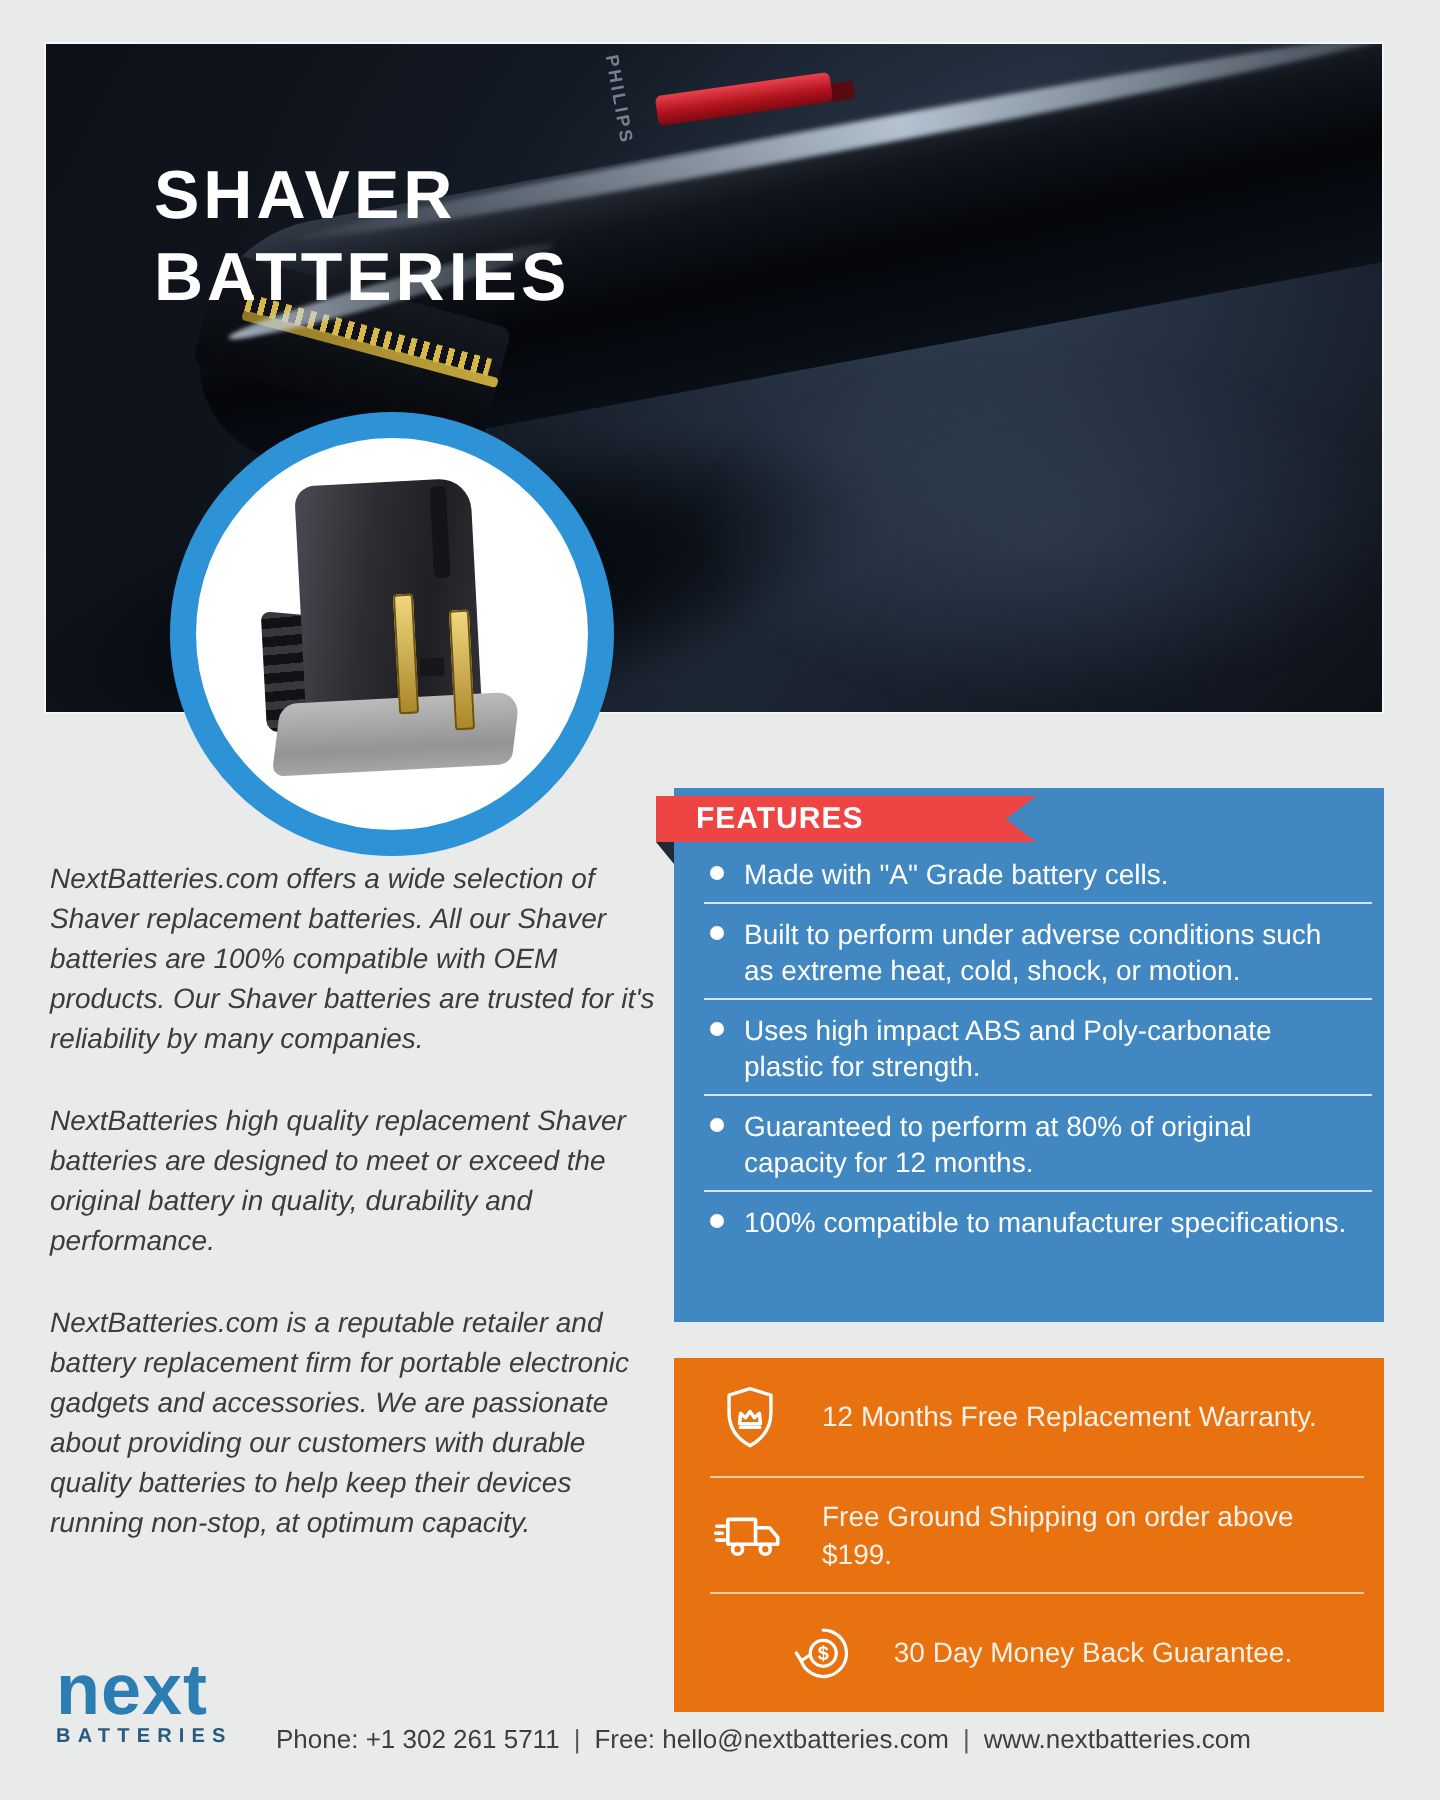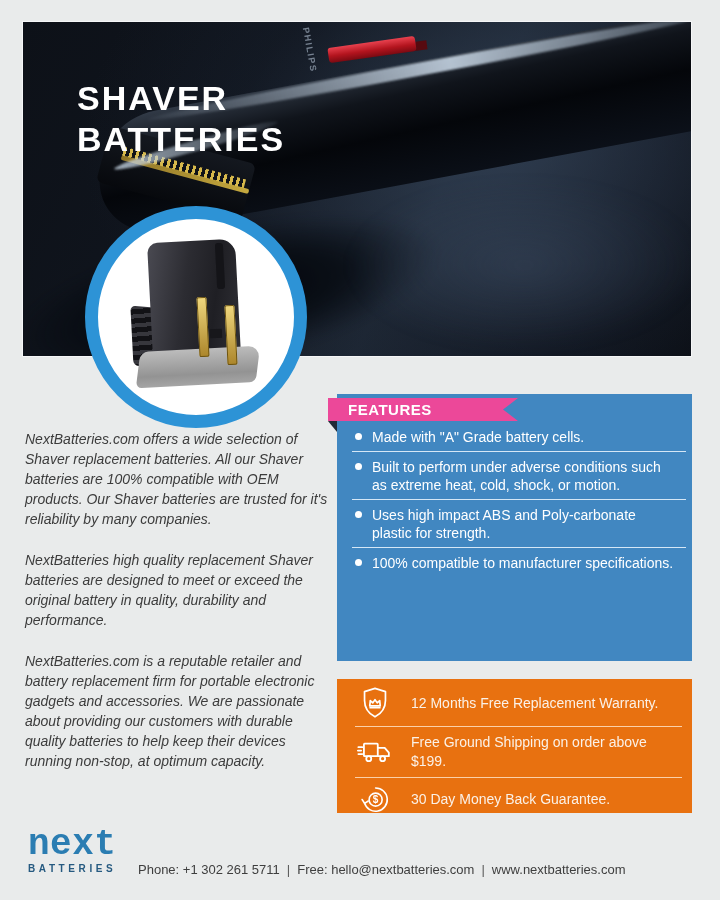--- a/index.html
+++ b/index.html
@@ -110,43 +110,43 @@
     position:relative; padding:5.5px 8px 5.5px 20px;
     color:#ffffff; font-size:14px; line-height:18px;
   }
   .features-list li + li { border-top:1px solid rgba(240,248,255,0.85); }
   .features-list li::before {
     content:''; position:absolute; left:3px; top:11px;
     width:7px; height:7px; border-radius:50%; background:#ffffff;
   }
   .ribbon {
     position:absolute; left:328px; top:398px; width:190px; height:23px;
-    background:#ec4899; z-index:4; display:flex; align-items:center; padding-left:20px;
+    background:#ef4444; z-index:4; display:flex; align-items:center; padding-left:20px;
     clip-path:polygon(0 0, 100% 0, calc(100% - 15px) 50%, 100% 100%, 0 100%);
     color:#ffffff; font-size:15px; font-weight:bold; letter-spacing:0.5px;
   }
   .ribbon-fold {
     position:absolute; left:328px; top:421px; width:9px; height:11px; z-index:3;
     background:#202a36; clip-path:polygon(0 0, 100% 0, 100% 100%);
   }
 
   
   .benefits-box {
-    position:absolute; left:337px; top:679px; width:355px; height:134px;
+    position:absolute; left:337px; top:679px; width:355px; height:177px;
     background:#e87110; z-index:2; display:flex; flex-direction:column;
     padding:1px 10px 1px 18px; color:#fbf1e7;
   }
   .benefit-row { display:flex; align-items:center; gap:16px; padding:6px 0; flex:1; }
-  .benefit-row + .benefit-row { border-top:1px solid rgba(255,233,208,0.8); }
+  .benefit-row + .benefit-row { border-top:1px solid rgba(255,233,208,0.8);justify-content:center; }
   .benefit-icon { flex:0 0 40px; display:flex; justify-content:center; }
   .benefit-text { font-size:14px; line-height:19px; }
 
   
   .footer-logo { position:absolute; left:28px; top:828px; z-index:2; }
-  .logo-primary { color:#2b7db2; font-size:36px; font-weight:700; line-height:34px; letter-spacing:0.5px;font-family:Liberation Mono, monospace; }
+  .logo-primary { color:#2b7db2; font-size:36px; font-weight:700; line-height:34px; letter-spacing:0.5px; }
   .logo-secondary { color:#265a80; font-size:10px; font-weight:700; letter-spacing:3.6px; margin-top:1px; }
   .footer-contact { position:absolute; left:138px; top:862px; z-index:2;
     color:#3e3e3e; font-size:13px; }
   .footer-contact .divider { margin:0 7px; color:#5a5a5a; }
 </style>
 </head>
 <body>
 
 <div id="page">
 
@@ -181,20 +181,21 @@
     <p>NextBatteries.com offers a wide selection of Shaver replacement batteries. All our Shaver batteries are 100% compatible with OEM products. Our Shaver batteries are trusted for it's reliability by many companies.</p>
     <p>NextBatteries high quality replacement Shaver batteries are designed to meet or exceed the original battery in quality, durability and performance.</p>
     <p>NextBatteries.com is a reputable retailer and battery replacement firm for portable electronic gadgets and accessories. We are passionate about providing our customers with durable quality batteries to help keep their devices running non-stop, at optimum capacity.</p>
   </div>
 
   <div class="features-box">
     <ul class="features-list">
       <li>Made with "A" Grade battery cells.</li>
       <li>Built to perform under adverse conditions such as extreme heat, cold, shock, or motion.</li>
       <li>Uses high impact ABS and Poly-carbonate plastic for strength.</li>
+      <li>Guaranteed to perform at 80% of original capacity for 12 months.</li>
       <li>100% compatible to manufacturer specifications.</li>
     </ul>
   </div>
   <div class="ribbon">FEATURES</div>
   <div class="ribbon-fold"></div>
 
   <div class="benefits-box">
 
     <div class="benefit-row">
       <span class="benefit-icon">

